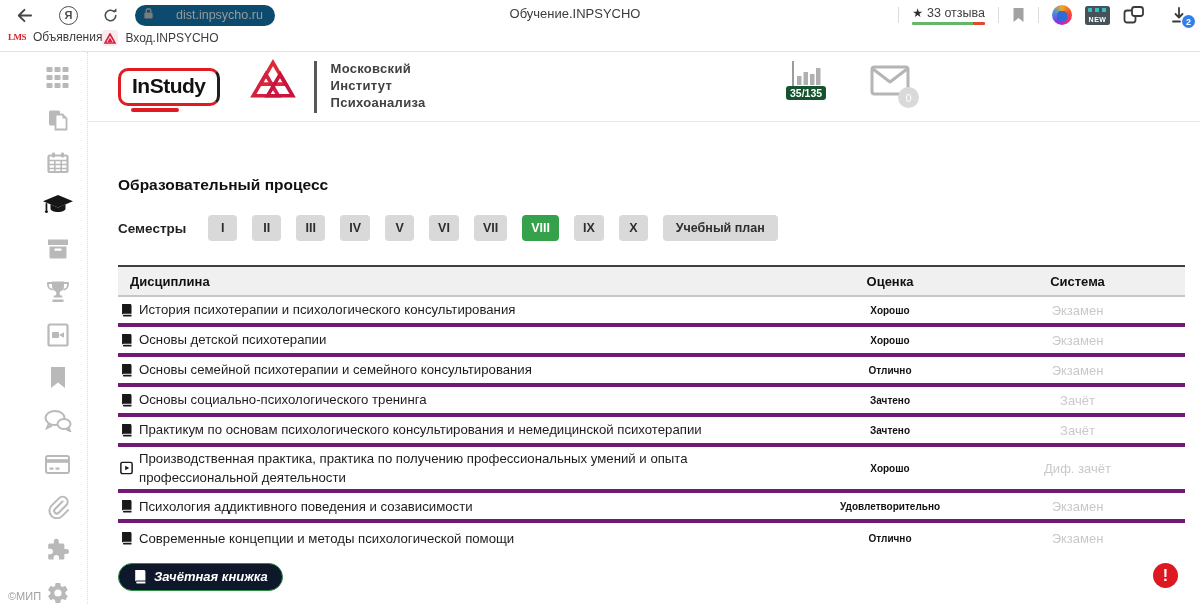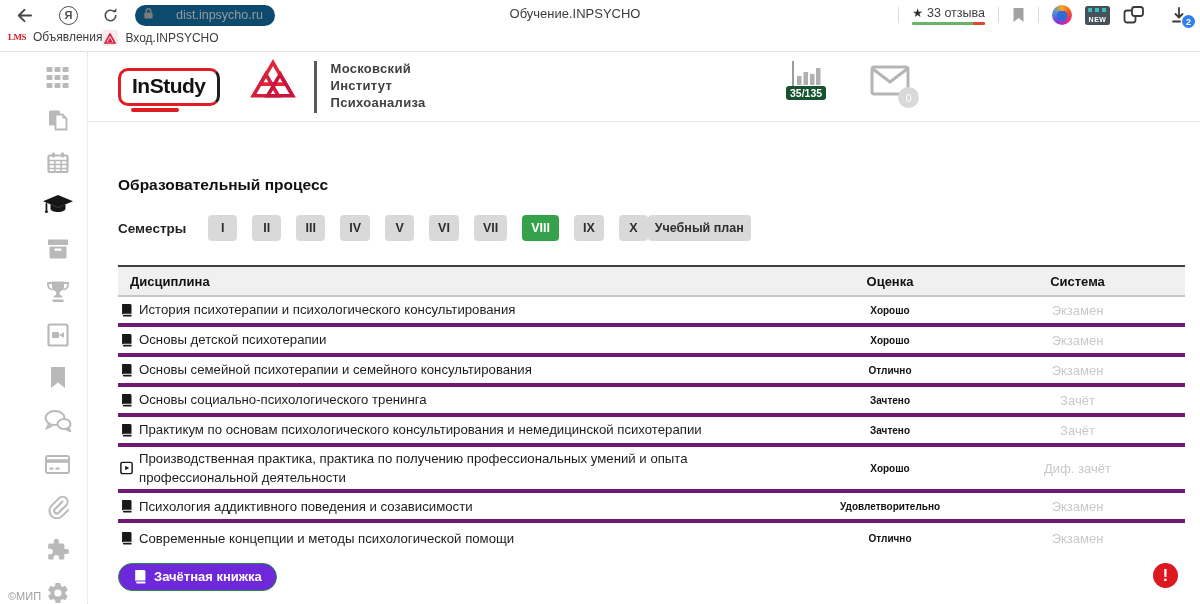--- a/index.html
+++ b/index.html
@@ -78,41 +78,41 @@
 
   
   .page-body { padding:0 15px 0 30px; }
   .page-title { margin-top:54px; font-size:15.5px; font-weight:bold; color:#111; }
   .sem-row { margin-top:21px; display:flex; align-items:center; }
   .sem-label { font-size:13.5px; font-weight:bold; color:#222; margin-right:22px; }
   .sem-tabs { display:flex; gap:15px; }
   .sem-btn { border:none; background:#d9d9d9; color:#2e2e2e; font-weight:bold; font-size:12.5px;
              font-family:inherit; padding:6px 9px; min-width:29px; border-radius:4px; cursor:pointer; }
   .sem-btn.active { background:#35a14b; color:#fff; }
-  .sem-btn.plan { padding:6px 7px; }
+  .sem-btn.plan { margin-left:15px; padding:6px 13px; }
 
   .table { margin-top:24px; }
   .t-head { display:flex; align-items:center; height:32px; background:#f0f0f0;
             border-top:2px solid #3f3f3f; border-bottom:2px solid #c6c6c6;
             font-weight:bold; font-size:13px; color:#111; }
   .c-disc { flex:1; padding-right:40px; display:flex; align-items:center; }
   .t-head .c-disc { padding-left:12px; }
   .c-grade { width:160px; text-align:center; flex:none; }
   .c-sys { width:215px; text-align:center; flex:none; }
   .t-row { display:flex; align-items:center; min-height:30px; padding:2px 0;
            border-bottom:4px solid #701a75; cursor:pointer; }
   .t-row:last-child { border-bottom:none; }
   .t-row .c-disc { padding-left:2px; gap:6px; font-size:13.2px; color:#1c1c1c; line-height:1.45; }
   .row-icon { flex:none; display:inline-flex; align-items:center; color:#181818; }
   .t-row .c-grade { font-weight:bold; font-size:10px; color:#111; }
   .t-row .c-sys { font-size:13px; color:#c9c9c9; }
 
   .gradebook-btn { margin-top:10px; display:inline-flex; align-items:center; gap:7px;
-            background:#6d28d9; border:1px solid #2a8f42; border-radius:14px; color:#fff;
-            font-family:inherit; font-weight:bold; font-size:13px; padding:5px 14px 6px; cursor:pointer; }
+            background:#0f172a; border:1px solid #2a8f42; border-radius:14px; color:#fff;
+            font-family:inherit; font-weight:bold; font-size:13px; padding:5px 14px 6px; cursor:pointer;font-style:italic; }
 
   .alert-circle { position:absolute; right:22px; bottom:16px; width:25px; height:25px; border-radius:50%;
             background:#dd1820; color:#fff; font-weight:bold; font-size:16px;
             display:flex; align-items:center; justify-content:center; cursor:pointer; }
 </style>
 </head>
 <body>
 
 <div class="page">
 

